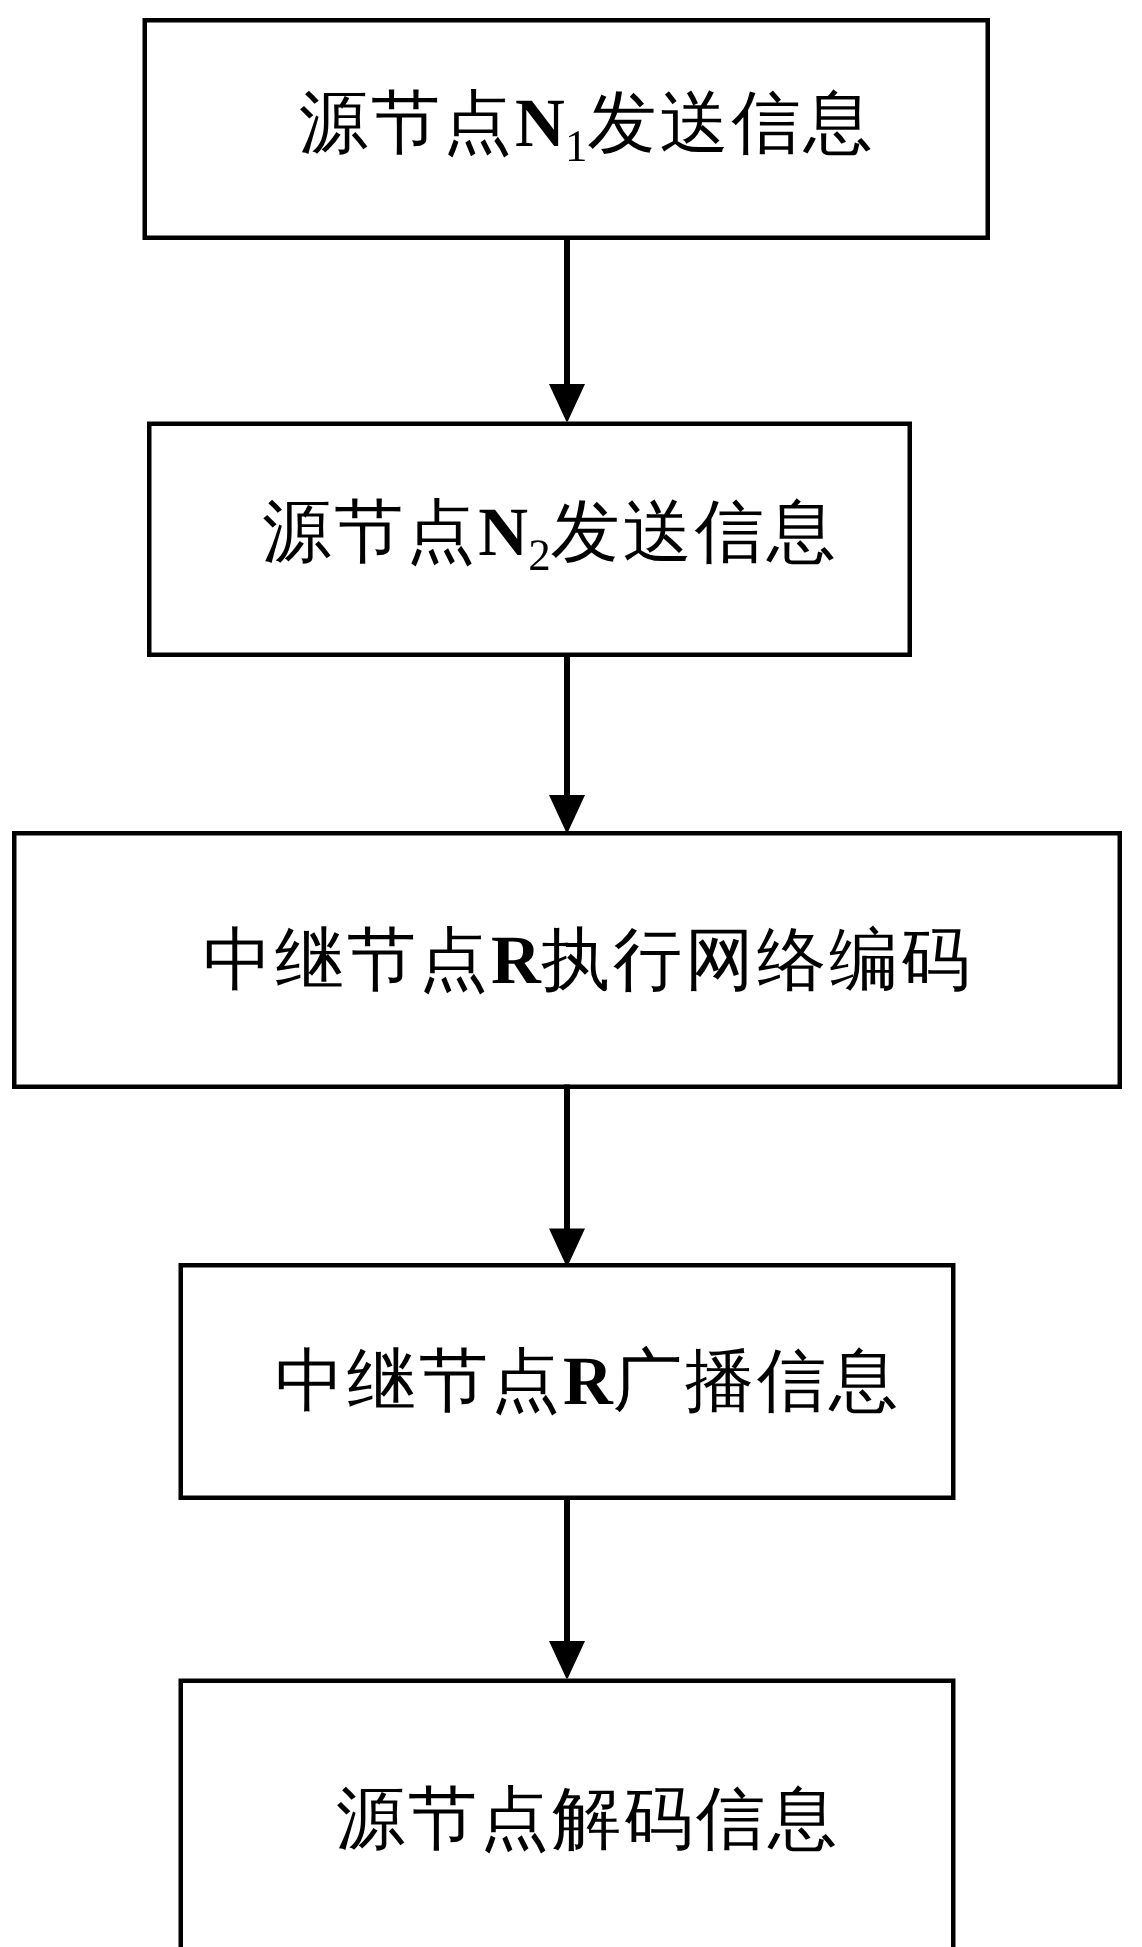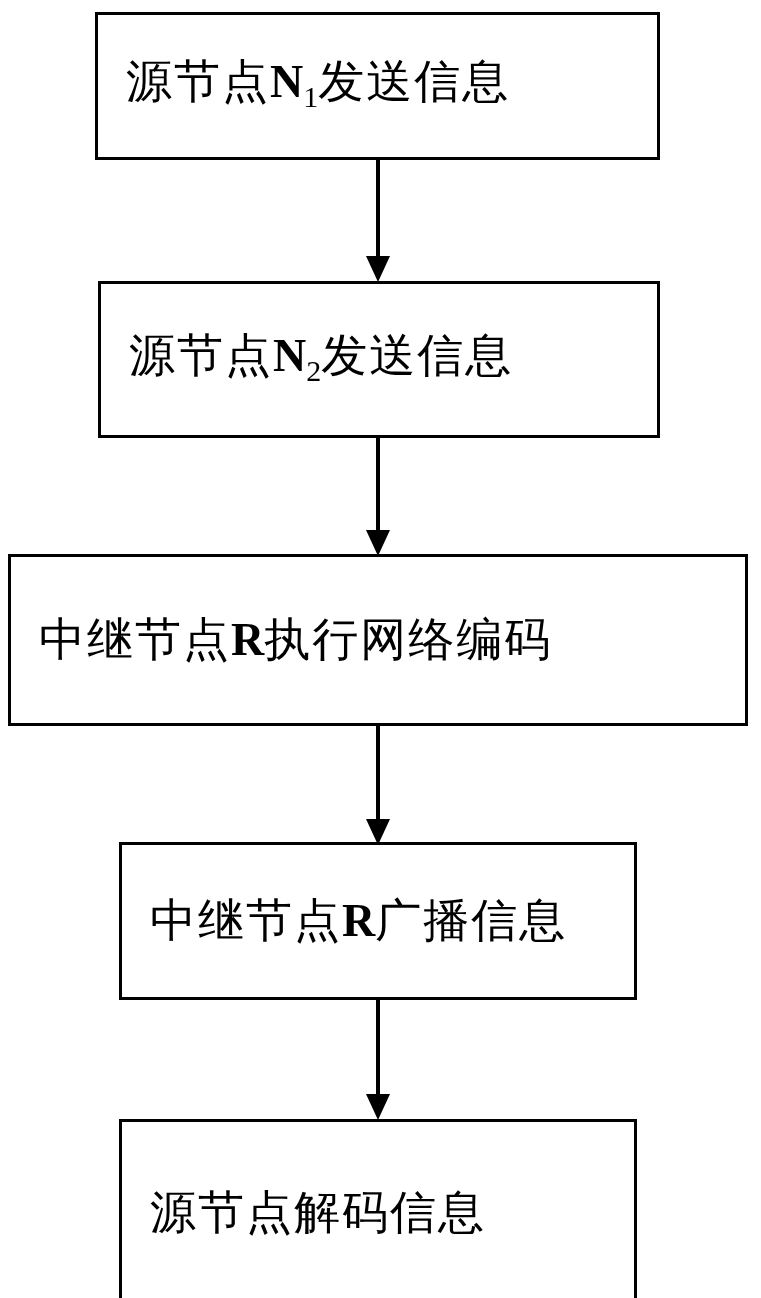--- a/index.html
+++ b/index.html
@@ -17,20 +17,21 @@
     background: #ffffff;
     overflow: hidden;
   }
   .node-box {
     position: absolute;
     box-sizing: border-box;
     border: 3px solid #000000;
     background: #ffffff;
     display: flex;
     align-items: center;
+    justify-content: center;
     padding-left: 28px;
   }
   .node-label {
     font-family: "Liberation Serif", "DejaVu Serif", serif;
     font-size: 46px;
     line-height: 1;
     color: #000000;
     letter-spacing: 2px;
     white-space: nowrap;
   }
@@ -65,21 +66,21 @@
     <span class="node-label">
       <span>源节点</span><span class="latin">N</span><span class="sub">1</span><span>发送信息</span>
     </span>
   </div>
 
   <svg class="connector" style="left:358px; top:158px; width:40px; height:126px;" viewBox="0 0 40 126">
     <line x1="20" y1="0" x2="20" y2="108"></line>
     <polygon points="20,124 8,98 32,98"></polygon>
   </svg>
 
-  <div class="node-box" style="left:98px; top:281px; width:562px; height:157px;">
+  <div class="node-box" style="left:98px; top:281px; width:510px; height:157px;">
     <span class="node-label">
       <span>源节点</span><span class="latin">N</span><span class="sub">2</span><span>发送信息</span>
     </span>
   </div>
 
   <svg class="connector" style="left:358px; top:436px; width:40px; height:122px;" viewBox="0 0 40 122">
     <line x1="20" y1="0" x2="20" y2="104"></line>
     <polygon points="20,120 8,94 32,94"></polygon>
   </svg>
 

